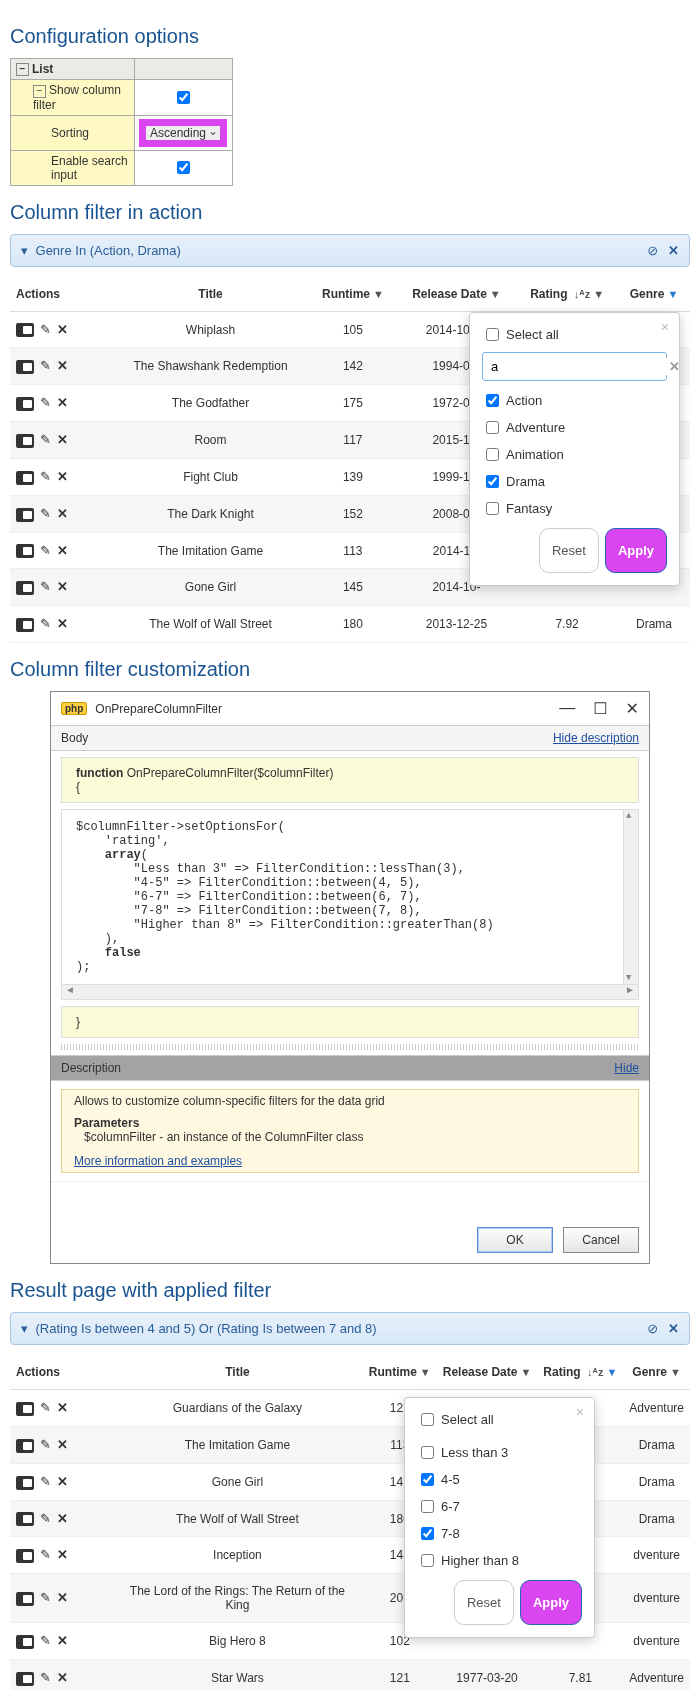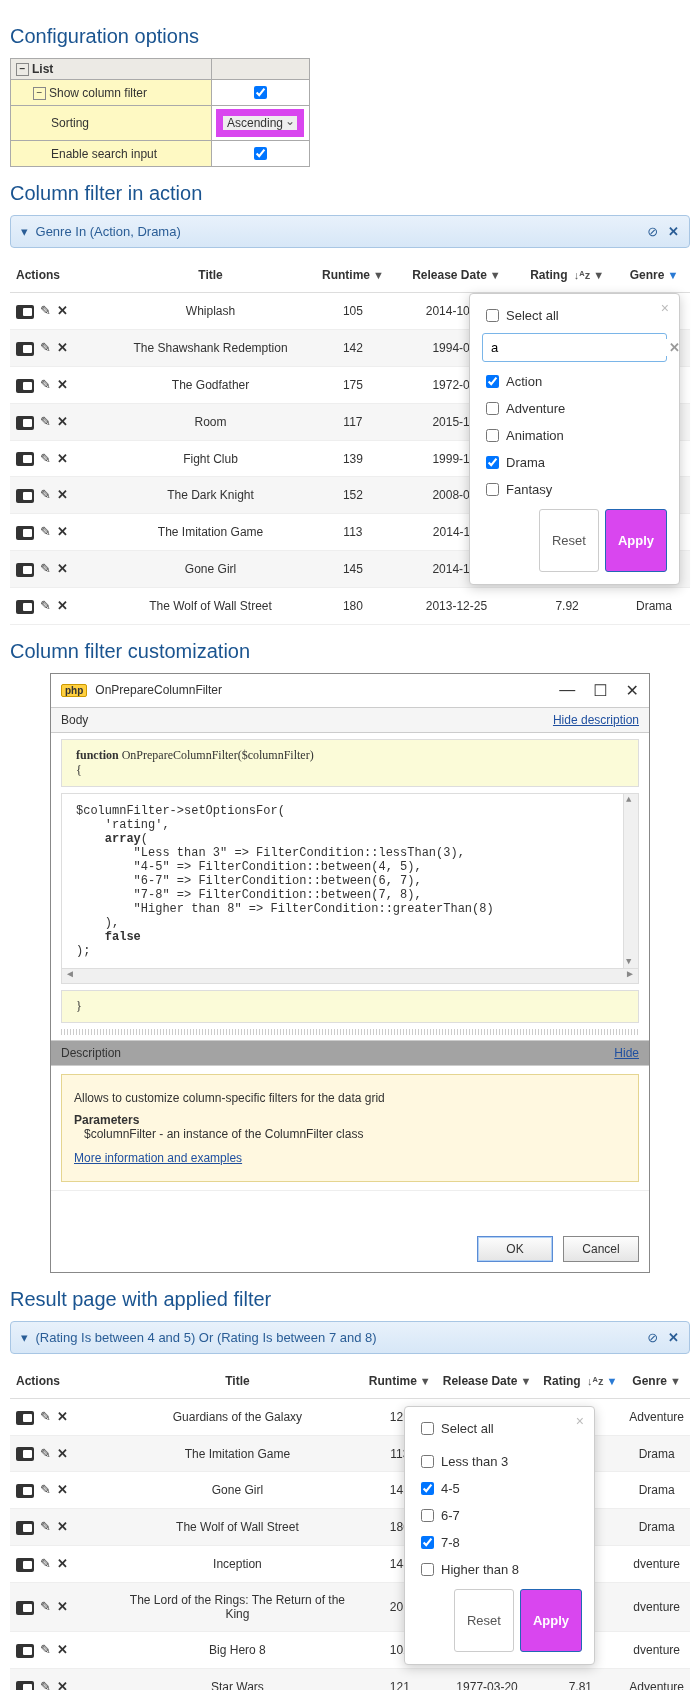--- a/index.html
+++ b/index.html
@@ -1,19 +1,19 @@
 <!DOCTYPE html>
 <html><head>
 <meta charset="utf-8">
 <style>
 body { font-family: Arial, sans-serif; font-size: 13px; margin: 0; padding: 10px; background: #fff; width: 680px; color: #333; }
 h2 { color: #1a5490; font-weight: normal; font-size: 20px; margin: 15px 0 10px 0; }
 
 
-.config-table { border: 1px solid #aaa; border-collapse: collapse; width: 300px; font-size: 12px; }
+.config-table { border: 1px solid #aaa; border-collapse: collapse; width: 223px; font-size: 12px; }
 .config-table td { border: 1px solid #aaa; padding: 3px 5px; background: #fef9c3; }
 .config-table .header-row td { font-weight: bold; background: #eceae5; }
 .config-table .value-cell { width: 80px; text-align: center; background: #fff; }
 .config-table .sort-cell { background: #fff; text-align: left; padding-left: 4px; }
 .tree-icon { display: inline-block; width: 11px; height: 11px; border: 1px solid #888; text-align: center; line-height: 9px; font-size: 10px; margin-right: 3px; vertical-align: middle; }
 .indent1 { padding-left: 22px !important; }
 .indent2 { padding-left: 40px !important; }
 .select-wrap { position: relative; display: block; border: 7px solid #d946ef; background: #eee; padding: 0 14px 0 4px; font-size: 12px; }
 .select-wrap::after { content: "⌄"; position: absolute; right: 2px; top: -2px; font-size: 12px; color: #555; }
 
@@ -43,41 +43,41 @@
 
 
 .filter-popup { position: absolute; background: #fff; border: 1px solid #ccc; border-radius: 4px; box-shadow: 0 3px 12px rgba(0,0,0,0.2); width: 185px; padding: 12px; font-size: 13px; }
 .filter-popup .close-x { position: absolute; top: 6px; right: 10px; color: #bbb; cursor: pointer; font-size: 14px; }
 .filter-popup .row { display: flex; align-items: center; margin-bottom: 8px; }
 .filter-popup .row input[type=checkbox] { margin-right: 7px; }
 .filter-popup .search-box { display: flex; align-items: center; border: 1px solid #7ab5e8; border-radius: 3px; padding: 5px 6px; margin-bottom: 10px; }
 .filter-popup .search-box input { border: none; outline: none; flex: 1; font-size: 13px; }
 .filter-popup .search-box .clear { color: #999; cursor: pointer; font-weight: bold; }
 .filter-popup .btns { display: flex; justify-content: flex-end; gap: 6px; margin-top: 10px; }
-.btn { border-radius: 3px; padding: 23px 12px; font-size: 13px; cursor: pointer; }
+.btn { border-radius: 10px; padding: 14px 12px; font-size: 13px; cursor: pointer; }
 .btn-default { background: #fff; border: 1px solid #ccc; color: #555; }
 .btn-primary { background: #d946ef; border: 1px solid #2367b5; color: #fff; font-weight: bold; }
 
 
 .dialog { border: 1px solid #888; margin: 10px 40px; font-size: 12px; }
 .dlg-title { background: #fff; border-bottom: 1px solid #ccc; padding: 7px 10px; display: flex; align-items: center; }
 .dlg-title .php-badge { background: #ffd040; border: 1px solid #cc9900; padding: 0 3px; font-size: 10px; font-weight: bold; border-radius: 2px; margin-right: 8px; }
 .dlg-title .win-ctrls { margin-left: auto; display: flex; gap: 18px; font-size: 16px; }
 .dlg-body-head { background: #f5f5f5; border-bottom: 1px solid #ccc; padding: 5px 10px; display: flex; }
 .dlg-body-head a { margin-left: auto; color: #2050a0; text-decoration: underline; cursor: pointer; }
 .code-area { padding: 0 10px; }
-.code-top, .code-bot { background: #fbfbd8; border: 1px solid #ddd; padding: 8px 14px; font-family: Liberation Serif, serif; font-size: 12px; white-space: pre; margin: 6px 0; }
+.code-top, .code-bot { background: #fbfbd8; border: 1px solid #ddd; padding: 8px 14px; font-family: Liberation Sans, sans-serif; font-size: 12px; white-space: pre; margin: 6px 0; }
 .code-mid { background: #fff; border: 1px solid #ddd; padding: 10px 14px; font-family: "Courier New", monospace; font-size: 12px; white-space: pre; overflow-x: auto; position: relative; color: #333;}
 .scroll-rail { height: 14px; background: #f0f0f0; border: 1px solid #ddd; border-top: none; margin: 0 0 4px 0; position: relative; }
 .scroll-rail::before { content: "◄"; position: absolute; left: 3px; top: -1px; font-size: 10px; color: #888; }
 .scroll-rail::after { content: "►"; position: absolute; right: 3px; top: -1px; font-size: 10px; color: #888; }
 .grip { height: 6px; background: repeating-linear-gradient(90deg, #ccc 0 1px, transparent 1px 3px); margin: 0 10px 5px; }
 .desc-head { background: #a3a3a3; border-top: 1px solid #ccc; border-bottom: 1px solid #ccc; padding: 5px 10px; display: flex; }
 .desc-head a { margin-left: auto; color: #2050a0; text-decoration: underline; cursor: pointer; }
-.desc-body { background: #fff8e0; border: 1px solid #e5d590; margin: 8px 10px; padding: 16px 12px; }
+.desc-body { background: #fff8e0; border: 1px solid #e5d590; margin: 8px 10px; padding: 4px 12px; }
 .desc-body a { color: #2050a0; text-decoration: underline; }
 .desc-body strong { font-weight: bold; }
 .dlg-foot { padding: 10px; display: flex; justify-content: flex-end; gap: 10px; border-top: 1px solid #eee; }
 .dlg-btn { width: 74px; padding: 5px 0; text-align: center; border: 1px solid #888; background: linear-gradient(#fdfdfd,#e5e5e5); cursor: pointer; font-size: 12px; margin-top: 35px; }
 .dlg-btn.primary { border: 1px solid #5a8bd4; box-shadow: 0 0 0 1px #aecff5 inset; }
 .kw { font-weight: bold; }
 .vscroll { position: absolute; right: 0; top: 0; bottom: 0; width: 14px; background: #f0f0f0; border-left: 1px solid #ddd; }
 .vscroll::before { content: "▲"; position: absolute; top: 1px; left: 2px; font-size: 9px; color: #888; }
 .vscroll::after { content: "▼"; position: absolute; bottom: 1px; left: 2px; font-size: 9px; color: #888; }
 </style>

